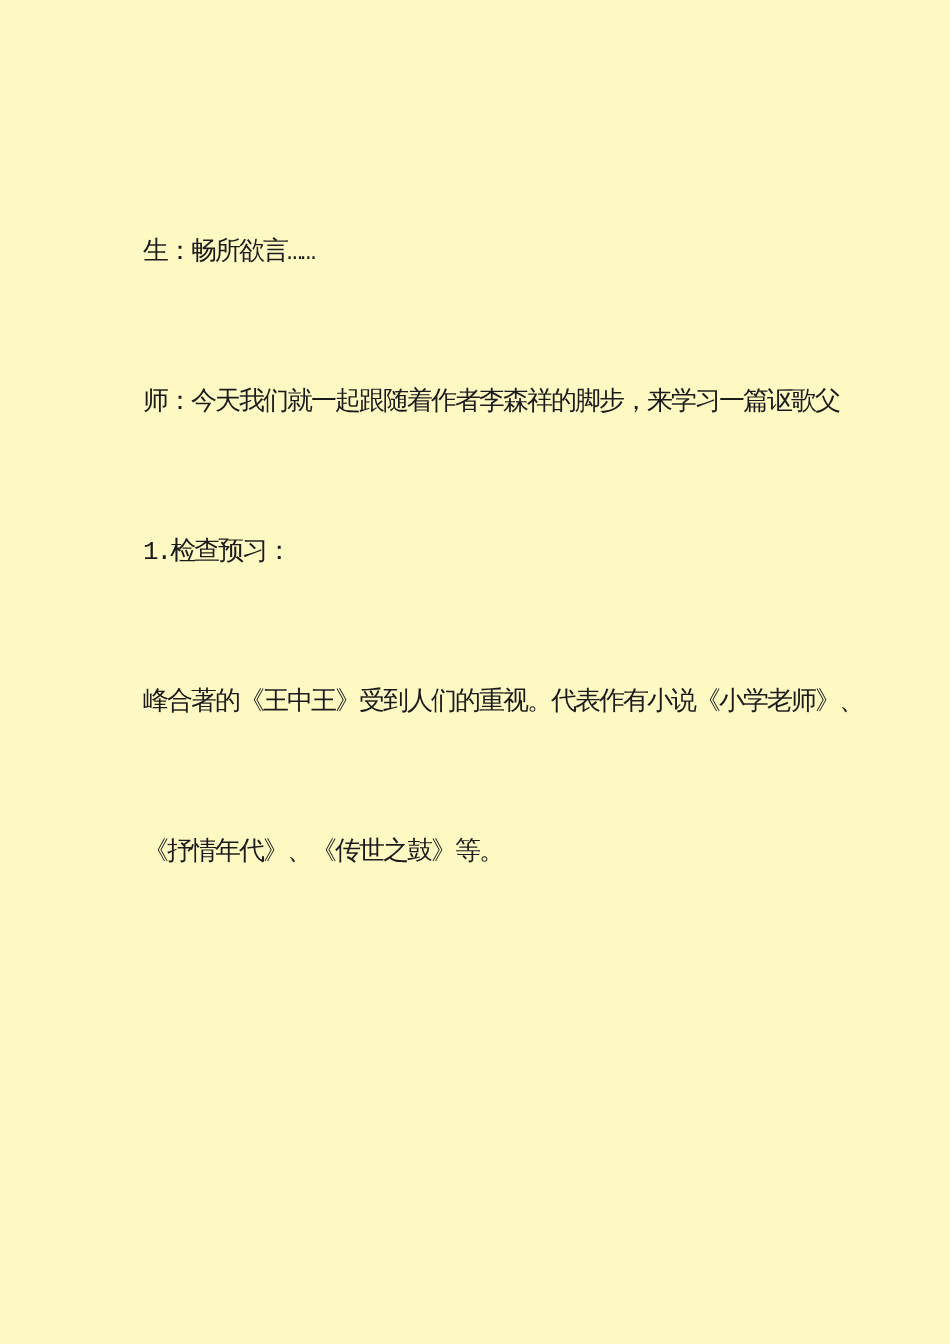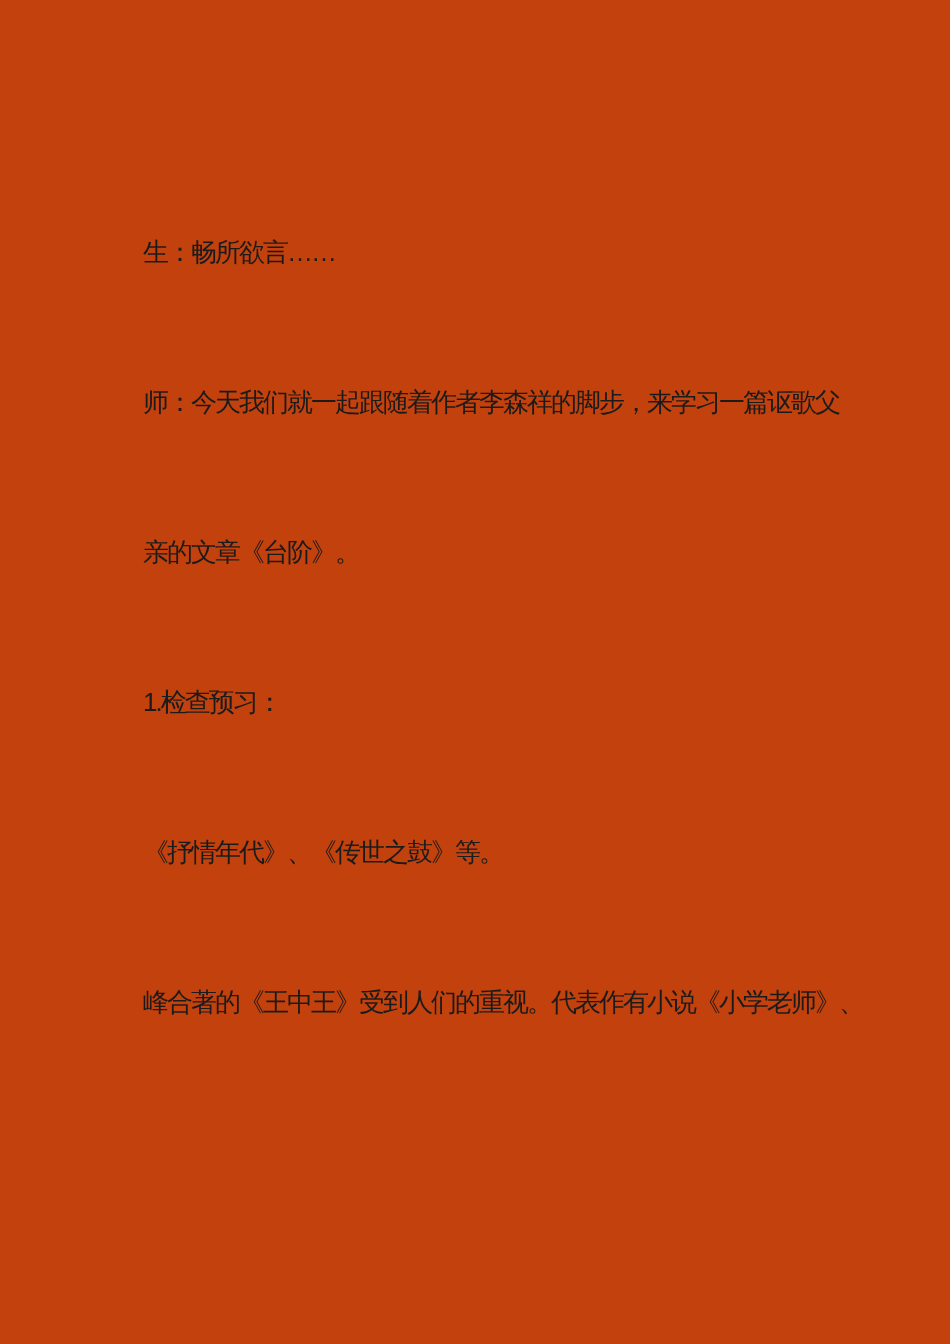--- a/index.html
+++ b/index.html
@@ -4,23 +4,23 @@
 <style>
   html, body {
     margin: 0;
     padding: 0;
     background: #ffffff;
   }
   .page {
     position: relative;
     width: 950px;
     height: 1344px;
-    background: #c2410c;
+    background: #fef9c3;
     overflow: hidden;
-    font-family: Liberation Sans, sans-serif;
+    font-family: Liberation Mono, monospace;
   }
   .doc-body {
     position: absolute;
     left: 143px;
     top: 127px;
     width: 760px;
     color: #1b1b1b;
     font-size: 26px;
     line-height: 50px;
     letter-spacing: -2px;
@@ -30,24 +30,23 @@
     height: 50px;
   }
 </style>
 </head>
 <body>
 
 <div class="page">
   <div class="doc-body">
     <div class="text-line">生：畅所欲言……</div>
     <div class="text-line">师：今天我们就一起跟随着作者李森祥的脚步，来学习一篇讴歌父</div>
-    <div class="text-line">亲的文章《台阶》。</div>
     <div class="text-line">1.检查预习：</div>
+    <div class="text-line">峰合著的《王中王》受到人们的重视。代表作有小说《小学老师》、</div>
     <div class="text-line">《抒情年代》、《传世之鼓》等。</div>
-    <div class="text-line">峰合著的《王中王》受到人们的重视。代表作有小说《小学老师》、</div>
     
     
     
     
     
     
     
     
     
     

